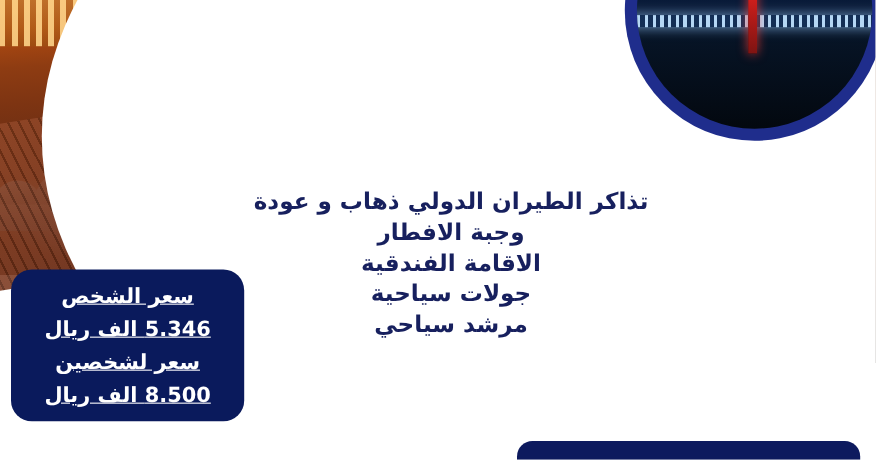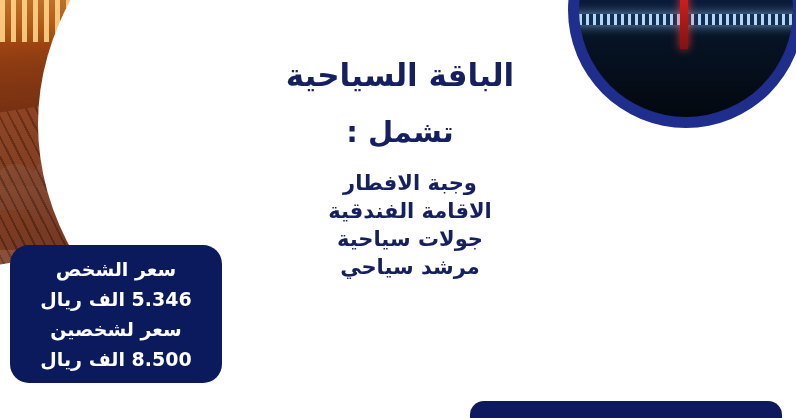--- a/index.html
+++ b/index.html
@@ -252,20 +252,21 @@
     padding: 9px 10px 0 10px;
     text-align: center;
     z-index: 6;
   }
   .price-line {
     color: #ffffff;
     font-size: 19px;
     font-weight: bold;
     line-height: 1.58;
     white-space: nowrap;
+    text-decoration: underline;
   }
 
   
   .bottom-bar {
     position: absolute;
     left: 470px;
     top: 401px;
     width: 312px;
     height: 30px;
     background: #0d1a5e;
@@ -291,26 +292,23 @@
   </div>
 
   <div class="white-sweep"></div>
 
   <div class="circle-photo">
     <div class="inner">
       <div class="city-lights"></div>
     </div>
   </div>
 
-  <div class="headings">
-    <div class="title-main">الباقة السياحية</div>
-    <div class="title-sub">تشمل :</div>
-  </div>
 
   <div class="inclusions">
+    <div class="inclusion-row">تذاكر الطيران الدولي ذهاب و عودة</div>
     <div class="inclusion-row">وجبة الافطار</div>
     <div class="inclusion-row">الاقامة الفندقية</div>
     <div class="inclusion-row">جولات سياحية</div>
     <div class="inclusion-row">مرشد سياحي</div>
   </div>
 
   <div class="price-badge">
     <div class="price-line">سعر الشخص</div>
     <div class="price-line">5.346 الف ريال</div>
     <div class="price-line">سعر لشخصين</div>

